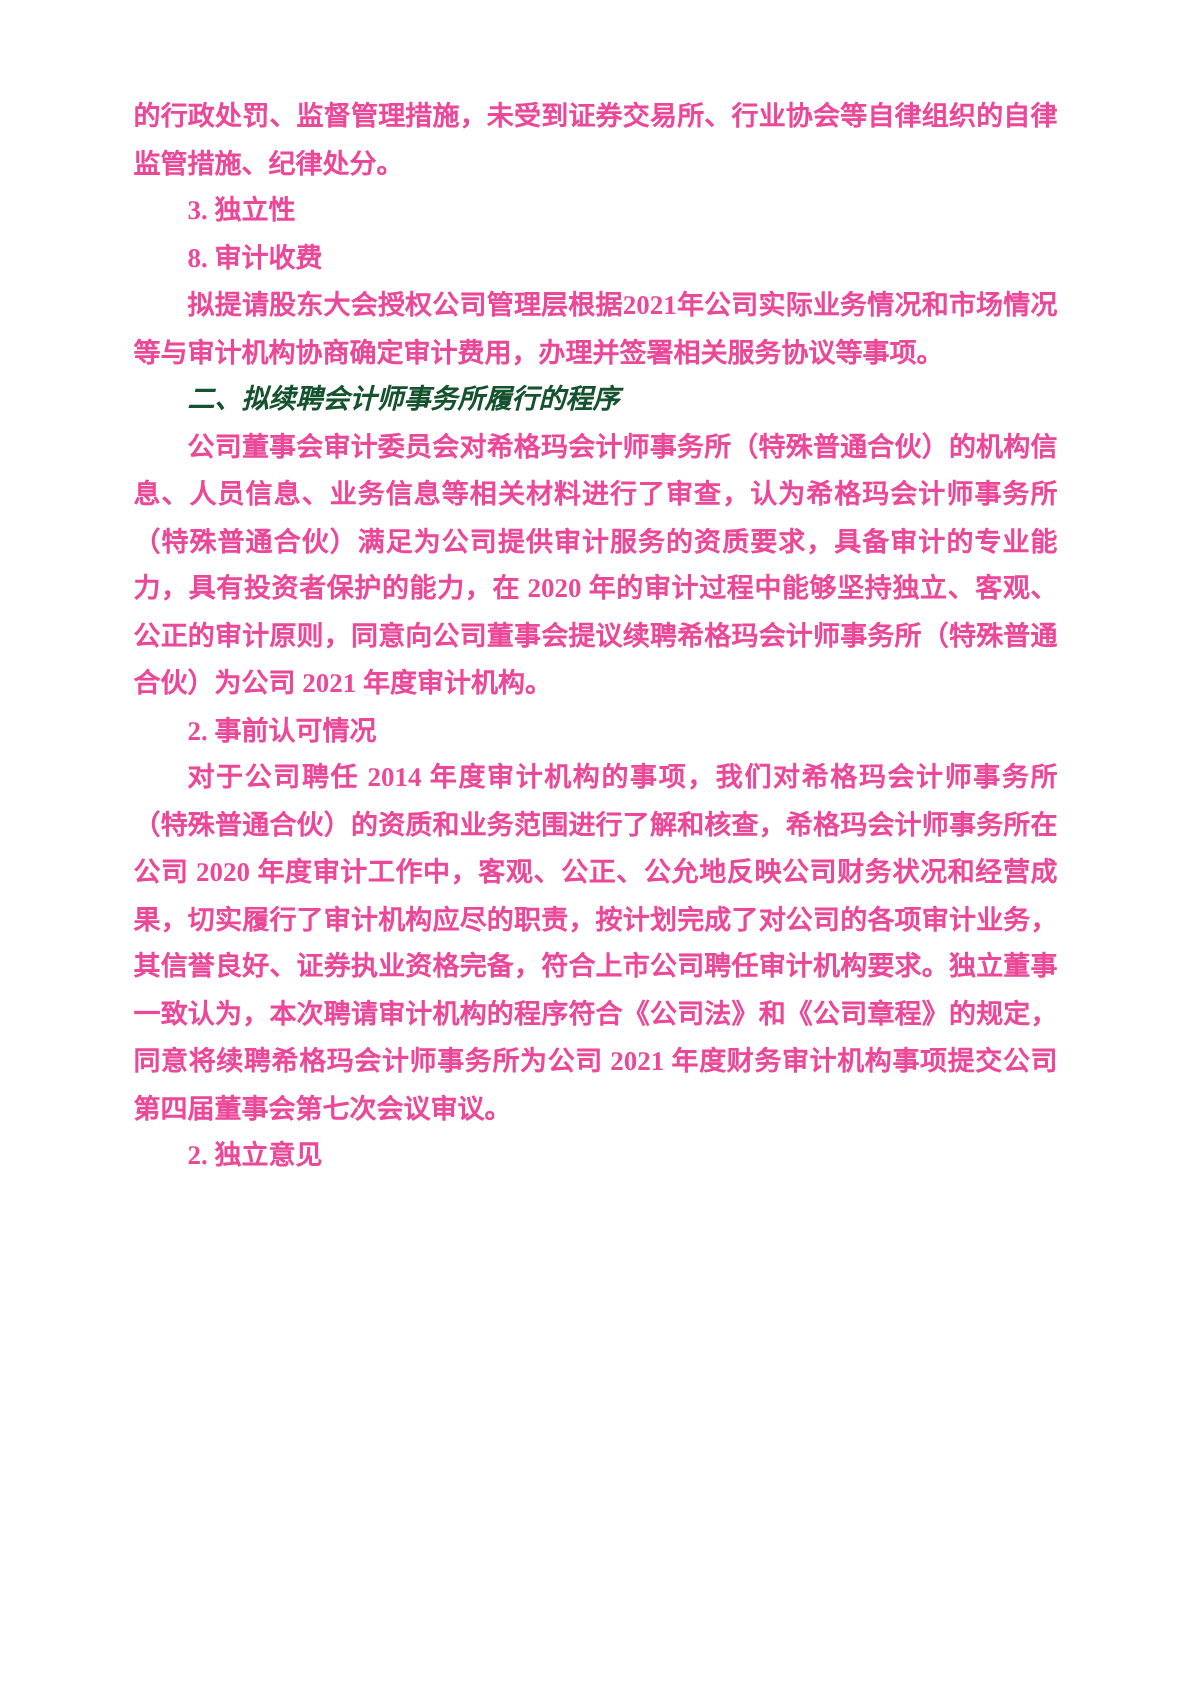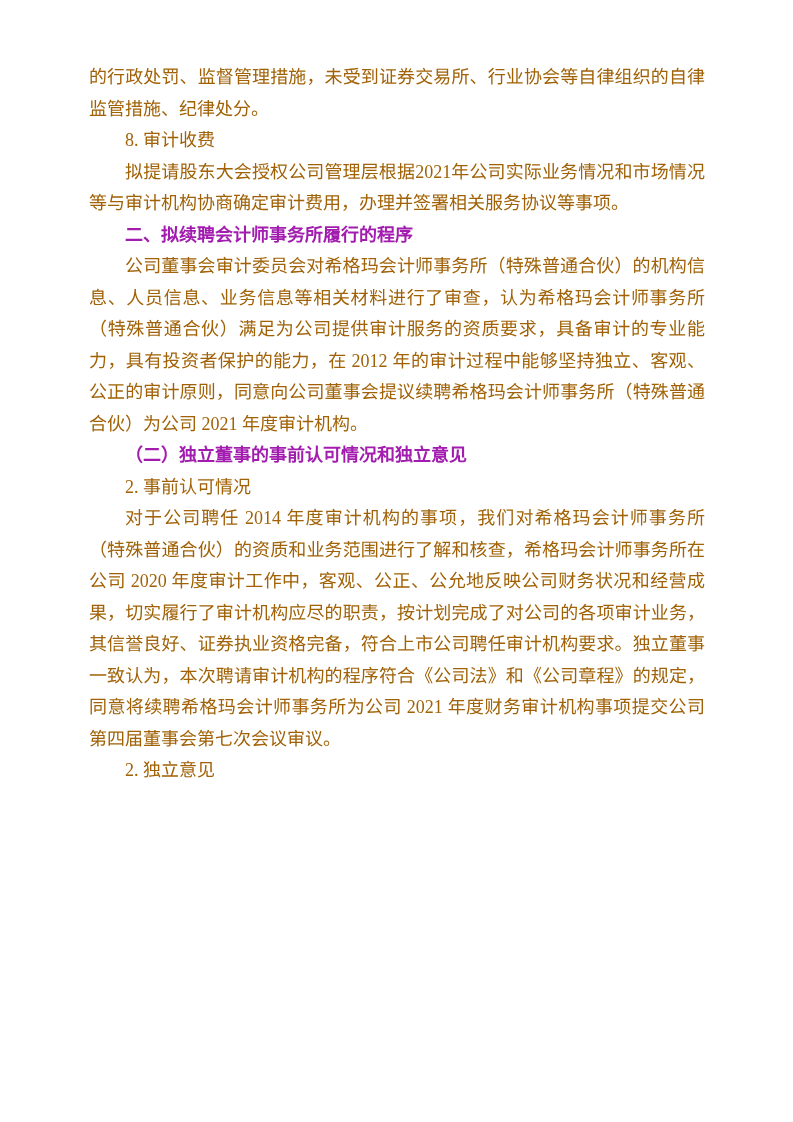--- a/index.html
+++ b/index.html
@@ -19,43 +19,45 @@
     left: 89px;
     top: 62px;
     width: 616px;
   }
   .content p {
     margin: 0;
     padding: 0;
     font-family: "Liberation Serif", "DejaVu Serif", serif;
     font-size: 18px;
     line-height: 31.5px;
-    color: #a16207;
+    color: #ec4899;
     text-align: justify;
     text-justify: inter-character;
     text-indent: 2em;
     word-break: break-all;
+    font-weight: bold;
   }
   .content p.no-indent {
     text-indent: 0;
   }
   .content p.bold-heading {
     font-family: "Liberation Sans", "DejaVu Sans", sans-serif;
     font-weight: 700;
-    color: #a21caf;
+    color: #14532d;
+    font-style: italic;
   }
 </style>
 </head>
 <body>
 
 <div class="page">
   <div class="content">
     <p class="no-indent">的行政处罚、监督管理措施，未受到证券交易所、行业协会等自律组织的自律监管措施、纪律处分。</p>
+    <p>3. 独立性</p>
     <p>8. 审计收费</p>
     <p>拟提请股东大会授权公司管理层根据2021年公司实际业务情况和市场情况等与审计机构协商确定审计费用，办理并签署相关服务协议等事项。</p>
     <p class="bold-heading">二、拟续聘会计师事务所履行的程序</p>
-    <p>公司董事会审计委员会对希格玛会计师事务所（特殊普通合伙）的机构信息、人员信息、业务信息等相关材料进行了审查，认为希格玛会计师事务所（特殊普通合伙）满足为公司提供审计服务的资质要求，具备审计的专业能力，具有投资者保护的能力，在 2012 年的审计过程中能够坚持独立、客观、公正的审计原则，同意向公司董事会提议续聘希格玛会计师事务所（特殊普通合伙）为公司 2021 年度审计机构。</p>
-    <p class="bold-heading">（二）独立董事的事前认可情况和独立意见</p>
+    <p>公司董事会审计委员会对希格玛会计师事务所（特殊普通合伙）的机构信息、人员信息、业务信息等相关材料进行了审查，认为希格玛会计师事务所（特殊普通合伙）满足为公司提供审计服务的资质要求，具备审计的专业能力，具有投资者保护的能力，在 2020 年的审计过程中能够坚持独立、客观、公正的审计原则，同意向公司董事会提议续聘希格玛会计师事务所（特殊普通合伙）为公司 2021 年度审计机构。</p>
     <p>2. 事前认可情况</p>
     <p>对于公司聘任 2014 年度审计机构的事项，我们对希格玛会计师事务所（特殊普通合伙）的资质和业务范围进行了解和核查，希格玛会计师事务所在公司 2020 年度审计工作中，客观、公正、公允地反映公司财务状况和经营成果，切实履行了审计机构应尽的职责，按计划完成了对公司的各项审计业务，其信誉良好、证券执业资格完备，符合上市公司聘任审计机构要求。独立董事一致认为，本次聘请审计机构的程序符合《公司法》和《公司章程》的规定，同意将续聘希格玛会计师事务所为公司 2021 年度财务审计机构事项提交公司第四届董事会第七次会议审议。</p>
     <p>2. 独立意见</p>
   </div>
 </div>
 
 </body></html>

